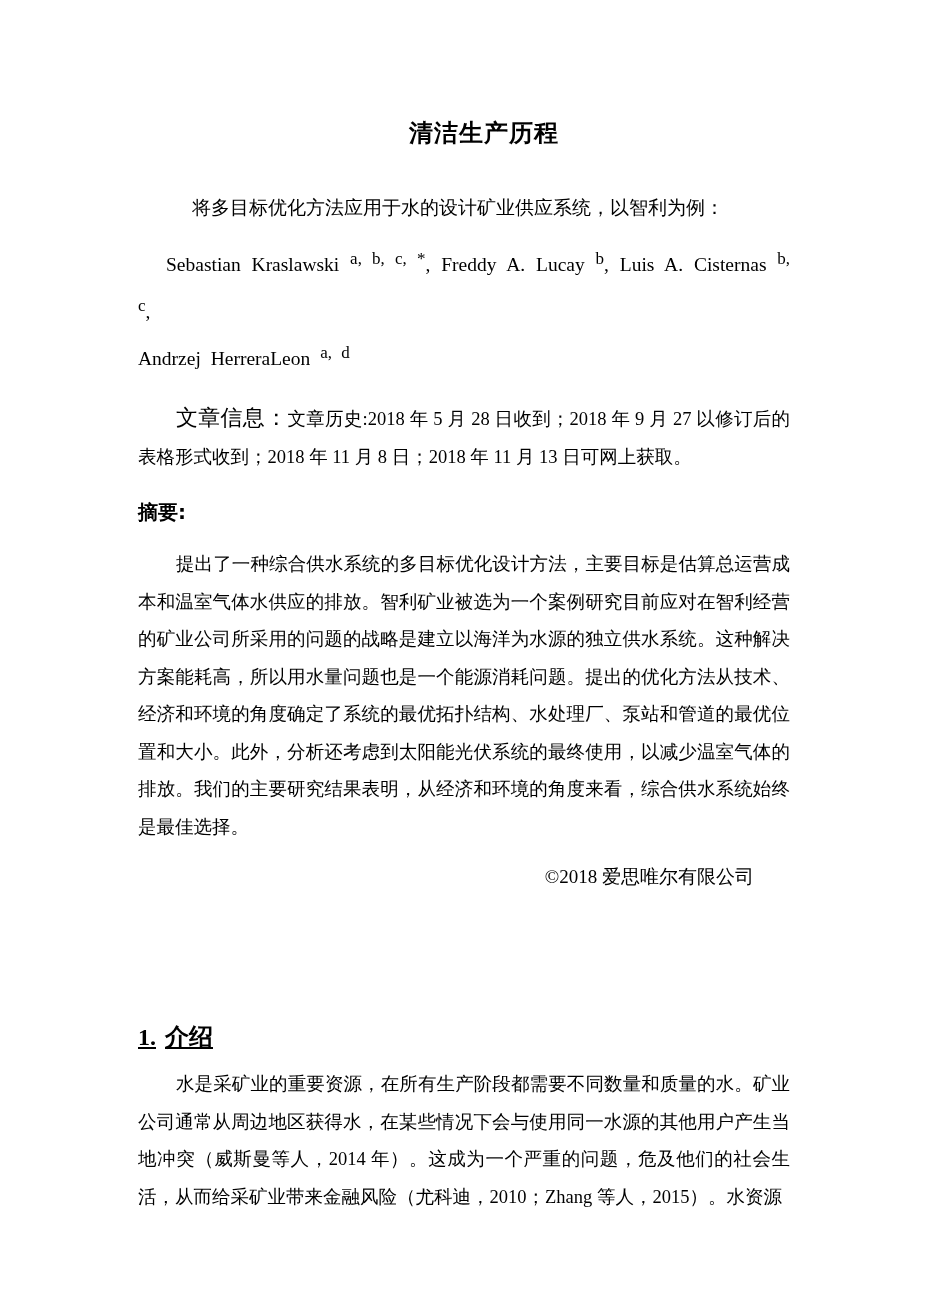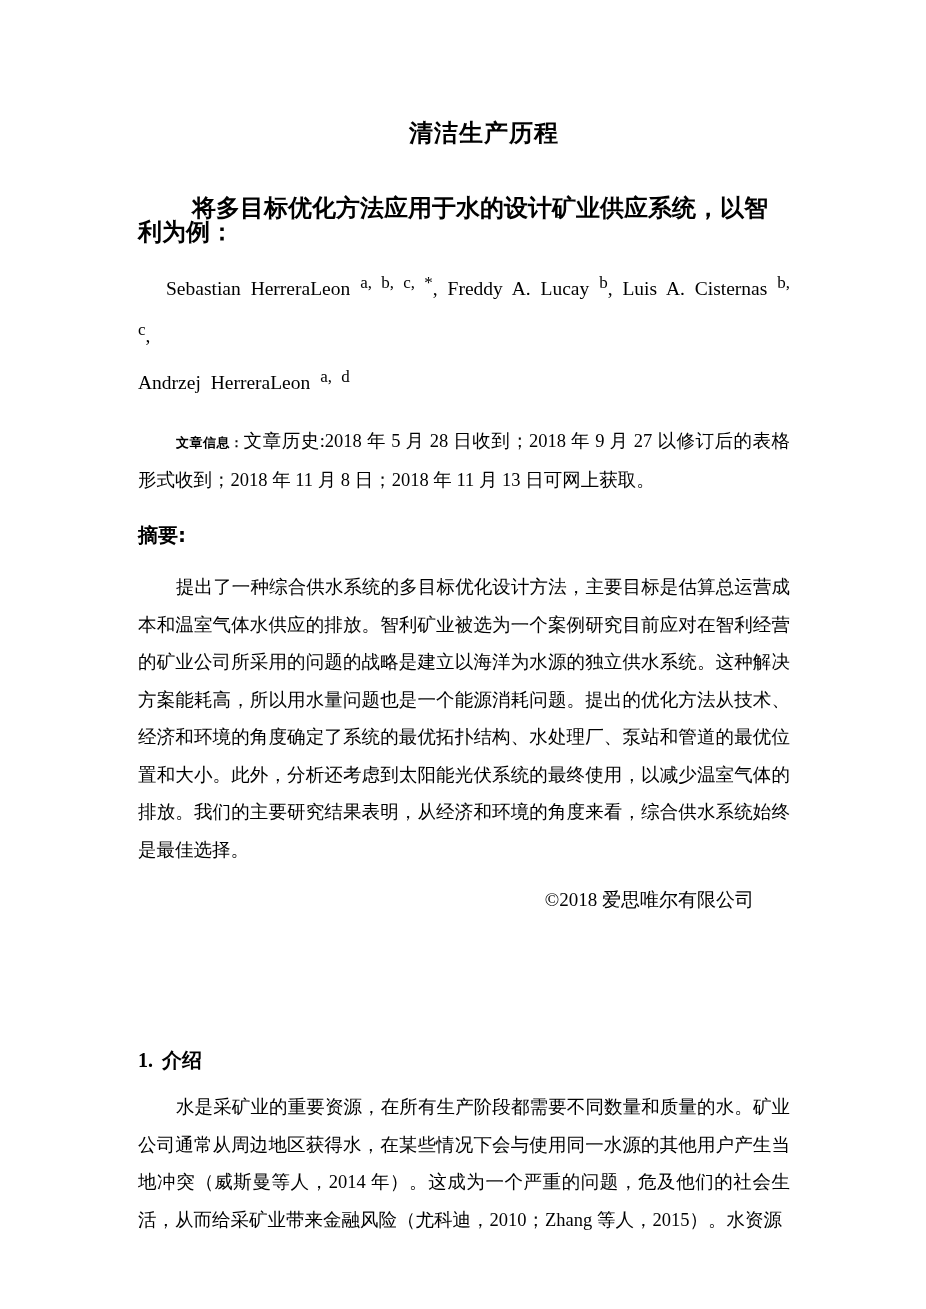--- a/index.html
+++ b/index.html
@@ -26,24 +26,23 @@
     font-family: "DejaVu Sans", "Liberation Sans", sans-serif;
     font-weight: 700;
     font-size: 24px;
     line-height: 30px;
     text-align: center;
     text-indent: 40px;
     letter-spacing: 1px;
   }
   .subtitle {
     margin: 48px 0 0 0;
-    font-size: 24px;
+    font-size: 19px;
     line-height: 24px;
     text-indent: 54px;
-    font-weight: bold;
   }
   .authors {
     margin: 22px 0 0 0;
     font-size: 19.5px;
     line-height: 46px;
     text-indent: 28px;
     word-spacing: 5px;
     text-align: justify;
   }
   .sup {
@@ -59,43 +58,44 @@
     text-indent: 38px;
   }
   .article-info { margin-top: 16px; }
   .keywords {
     margin-top: 30px;
     text-indent: 0;
     text-align: left;
   }
   .bold-label {
     font-family: "DejaVu Sans", "Liberation Sans", sans-serif;
-    font-weight: 700;
-    font-size: 13px;
+    font-weight: 400;
+    font-size: 22px;
   }
   .abstract-heading {
     margin: 22px 0 0 0;
     font-family: "DejaVu Sans", "Liberation Sans", sans-serif;
     font-weight: 700;
     font-size: 20px;
     line-height: 28px;
   }
   .abstract-body { margin-top: 20px; }
   .copyright {
     margin: 18px;
     font-size: 19px;
     line-height: 26px;
     text-align: right;
     padding-right: 18px;
   }
   .section-heading {
     margin: 132px 0 0 0;
     font-weight: 700;
-    font-size: 20px;
+    font-size: 24px;
     line-height: 30px;
+    text-decoration: underline;
   }
   .section-heading .num {
     font-family: "Liberation Serif", "DejaVu Serif", serif;
     font-weight: 700;
   }
   .section-heading .label {
     font-family: "DejaVu Sans", "Liberation Sans", sans-serif;
     font-weight: 700;
     margin-left: 9px;
   }
@@ -103,21 +103,21 @@
 </style>
 </head>
 <body>
 
 <div class="page">
 
   <h1 class="title">清洁生产历程</h1>
 
   <p class="subtitle">将多目标优化方法应用于水的设计矿业供应系统，以智利为例：</p>
 
-  <p class="authors"><span>Sebastian HerreraLeon </span><span class="sup">a, b, c, *</span><span>, </span><span>Freddy A. Lucay </span><span class="sup">b</span><span>, </span><span>Luis A. Cisternas </span><span class="sup">b, c</span><span>,</span><br><span>Andrzej HerreraLeon </span><span class="sup">a, d</span></p>
+  <p class="authors"><span>Sebastian Kraslawski </span><span class="sup">a, b, c, *</span><span>, </span><span>Freddy A. Lucay </span><span class="sup">b</span><span>, </span><span>Luis A. Cisternas </span><span class="sup">b, c</span><span>,</span><br><span>Andrzej HerreraLeon </span><span class="sup">a, d</span></p>
 
   <p class="para article-info"><span class="bold-label">文章信息：</span><span>文章历史:2018 年 5 月 28 日收到；2018 年 9 月 27 以修订后的表格形式收到；2018 年 11 月 8 日；2018 年 11 月 13 日可网上获取。</span></p>
 
 
   <h2 class="abstract-heading">摘要:</h2>
 
   <p class="para abstract-body">提出了一种综合供水系统的多目标优化设计方法，主要目标是估算总运营成本和温室气体水供应的排放。智利矿业被选为一个案例研究目前应对在智利经营的矿业公司所采用的问题的战略是建立以海洋为水源的独立供水系统。这种解决方案能耗高，所以用水量问题也是一个能源消耗问题。提出的优化方法从技术、经济和环境的角度确定了系统的最优拓扑结构、水处理厂、泵站和管道的最优位置和大小。此外，分析还考虑到太阳能光伏系统的最终使用，以减少温室气体的排放。我们的主要研究结果表明，从经济和环境的角度来看，综合供水系统始终是最佳选择。</p>
 
   <p class="copyright">©2018 爱思唯尔有限公司</p>
 

